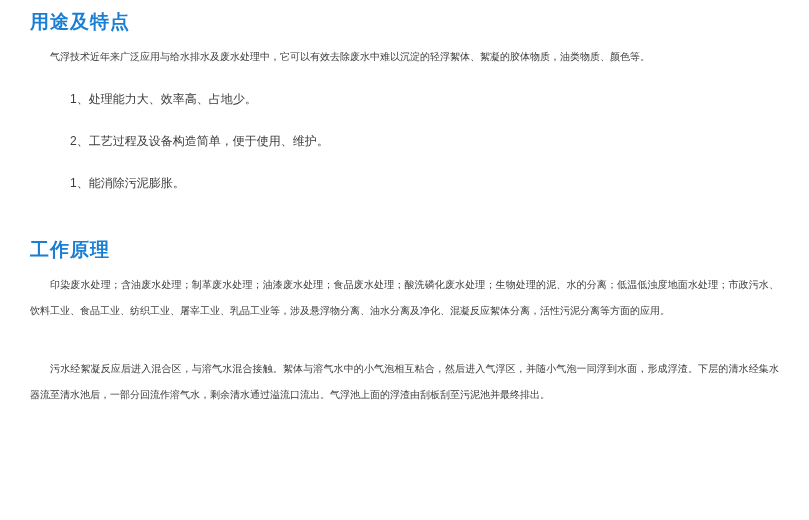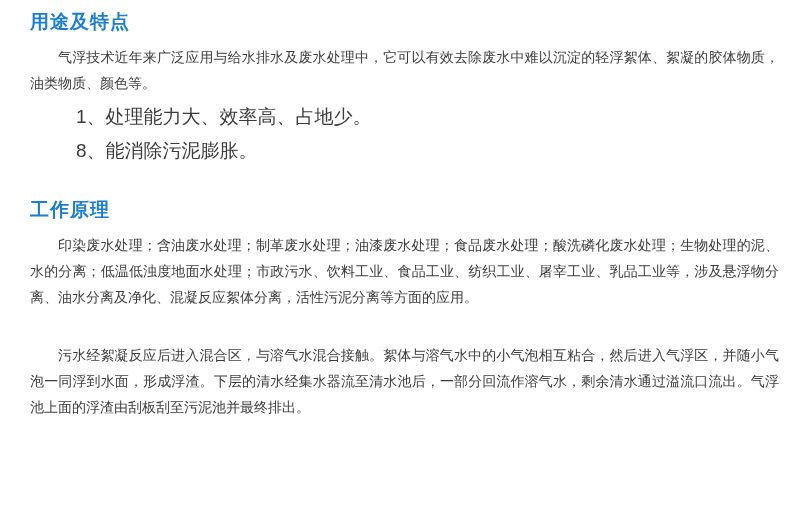--- a/index.html
+++ b/index.html
@@ -26,58 +26,59 @@
   }
   .section-title {
     font-size: 19px;
     font-weight: bold;
     color: #1a7fd4;
     letter-spacing: 1px;
     line-height: 28px;
     margin: 0 0 8px 0;
   }
   .para {
-    font-size: 14px;
+    font-size: 10px;
     line-height: 26px;
     color: #3c3c3c;
     margin: 0;
     text-align: justify;
   }
   .para.indent {
     text-indent: 2em;
   }
   .list {
     list-style: none;
     margin: 0;
     padding: 0;
   }
   .list-item {
-    font-size: 19px;
+    font-size: 12px;
     line-height: 26px;
     color: #3c3c3c;
     text-indent: 2em;
-    margin: 8px;
+    margin: 16px;
   }
   .list-item.wrap {
     text-indent: 2em;
   }
   .gap-1 { height: 24px; }
   .gap-2 { height: 26px; }
 </style>
 </head>
 <body>
 
 <div class="page">
 
   <div class="section">
     <h2 class="section-title">用途及特点</h2>
     <p class="para indent">气浮技术近年来广泛应用与给水排水及废水处理中，它可以有效去除废水中难以沉淀的轻浮絮体、絮凝的胶体物质，油类物质、颜色等。</p>
     <ul class="list">
       <li class="list-item">1、处理能力大、效率高、占地少。</li>
-      <li class="list-item">8、能消除污泥膨胀。</li>
+      <li class="list-item">2、工艺过程及设备构造简单，便于使用、维护。</li>
+      <li class="list-item">1、能消除污泥膨胀。</li>
     </ul>
   </div>
 
   <div class="gap-1"></div>
 
   <div class="section">
     <h2 class="section-title">工作原理</h2>
     <p class="para indent">印染废水处理；含油废水处理；制革废水处理；油漆废水处理；食品废水处理；酸洗磷化废水处理；生物处理的泥、水的分离；低温低浊度地面水处理；市政污水、饮料工业、食品工业、纺织工业、屠宰工业、乳品工业等，涉及悬浮物分离、油水分离及净化、混凝反应絮体分离，活性污泥分离等方面的应用。</p>
   </div>
 

